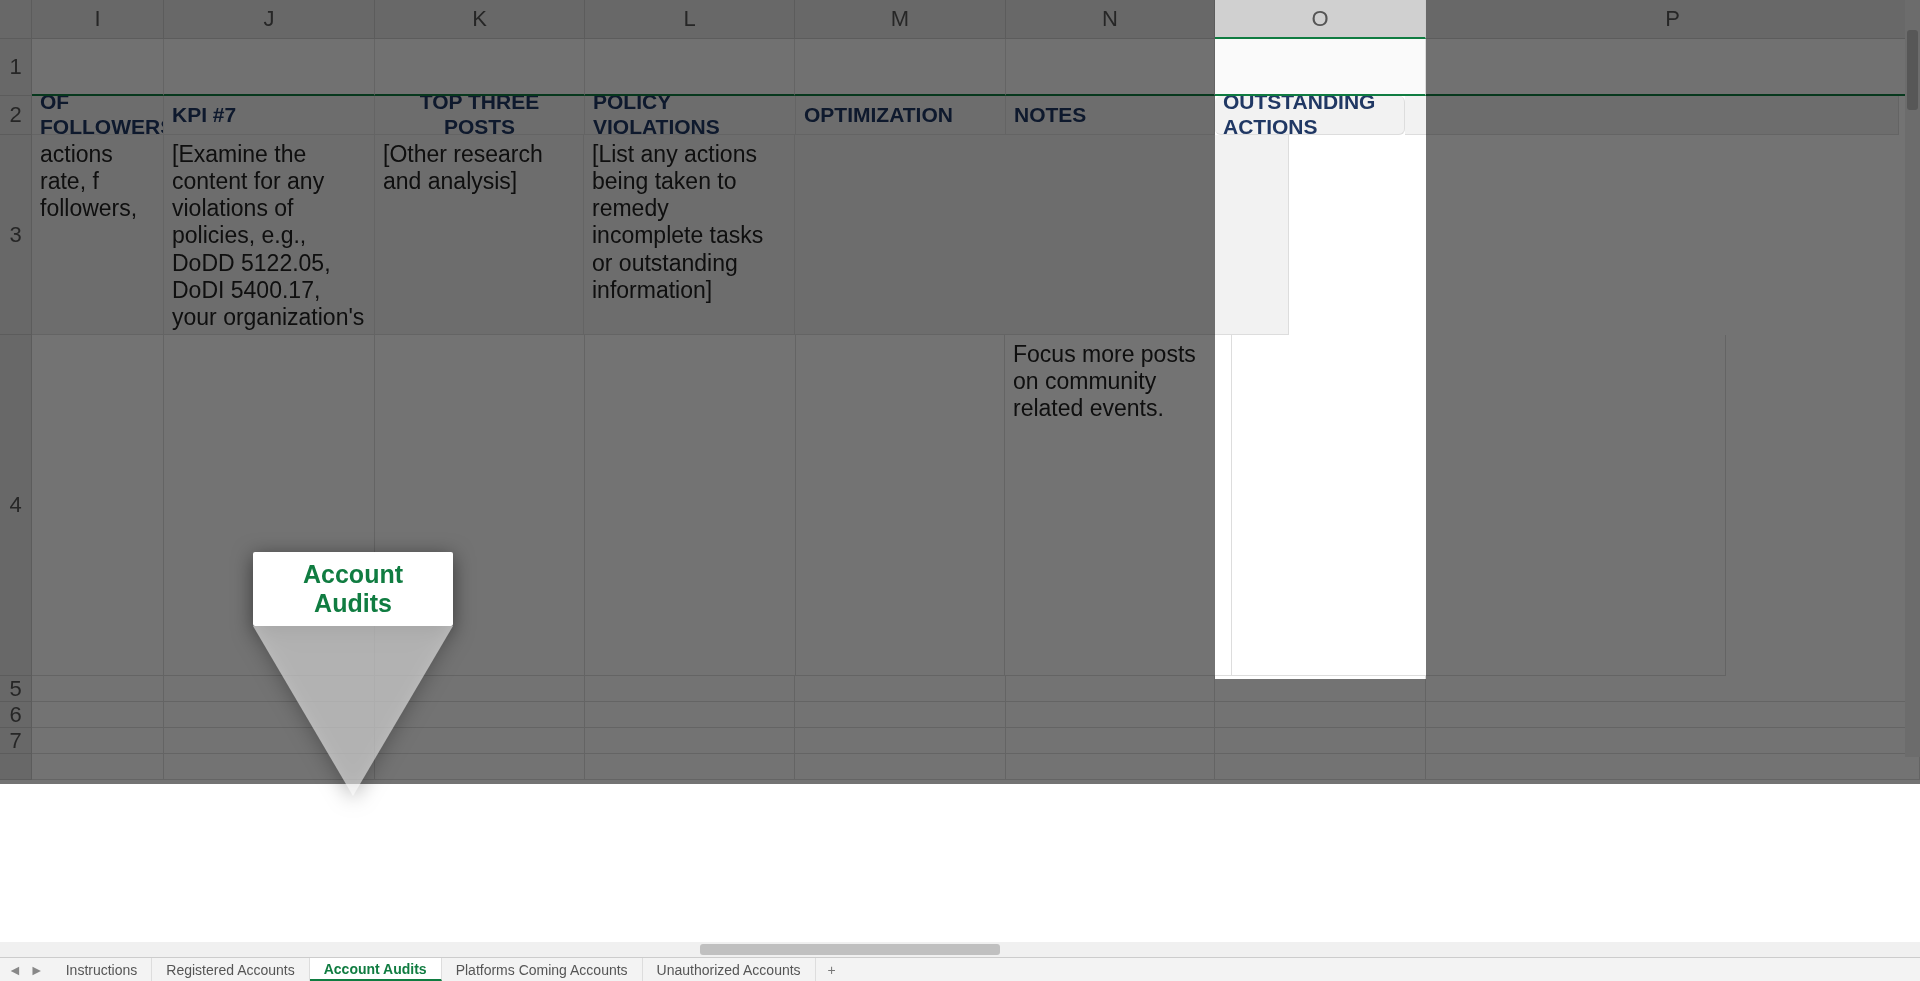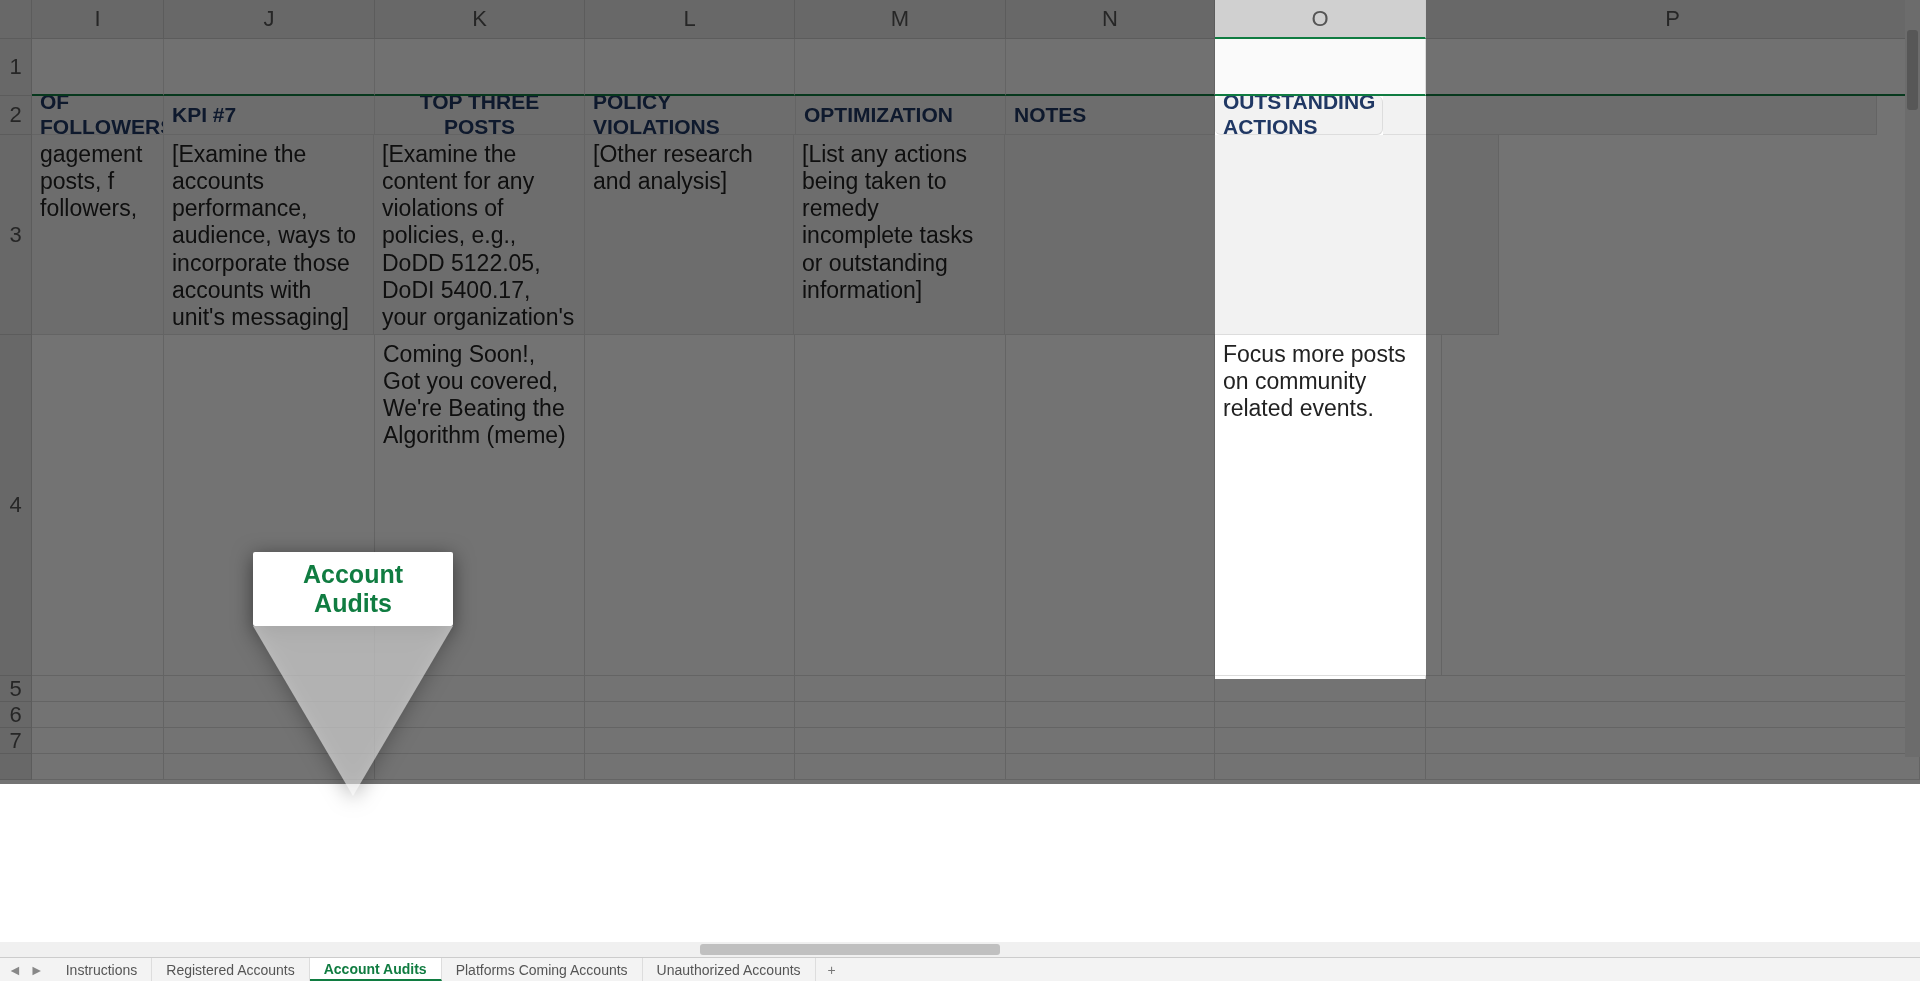--- a/index.html
+++ b/index.html
@@ -132,35 +132,33 @@
         <div class="cell r1" style="width: 211px; height: 57px;"></div>
         <div class="cell r1" style="width: 494px; height: 57px;"></div>
       </div>
       <div class="grid-row" style="height: 39px;">
         <div class="cell hdr" style="width: 132px; height: 39px;">OF FOLLOWERS</div>
         <div class="cell hdr" style="width: 211px; height: 39px;">KPI #7</div>
         <div class="cell hdr" style="width: 210px; height: 39px; text-align: center;">TOP THREE POSTS</div>
         <div class="cell hdr" style="width: 211px; height: 39px;">POLICY VIOLATIONS</div>
         <div class="cell hdr" style="width: 210px; height: 39px;">OPTIMIZATION</div>
         <div class="cell hdr" style="width: 209px; height: 39px;">NOTES</div>
-        <div class="cell hdr" style="width: 168px; height: 39px; border-radius: 6px;">OUTSTANDING ACTIONS</div>
+        <div class="cell hdr" style="width: 190px; height: 39px; border-radius: 6px;">OUTSTANDING ACTIONS</div>
         <div class="cell hdr" style="width: 494px; height: 39px;"></div>
       </div>
       <div class="grid-row" style="height: 200px;">
-        <div class="cell header-bg" style="width: 132px; height: 200px;">gagement posts, f followers,</div>
-        <div class="cell header-bg" style="width: 210px; height: 200px;">[Examine the accounts performance, audience, ways to incorporate those accounts with unit's messaging]</div>
+        <div class="cell header-bg" style="width: 132px; height: 200px;">actions rate, f followers,</div>
         <div class="cell header-bg" style="width: 211px; height: 200px;">[Examine the content for any violations of policies, e.g., DoDD 5122.05, DoDI 5400.17, your organization's policies or other policies]</div>
         <div class="cell header-bg" style="width: 209px; height: 200px;">[Other research and analysis]</div>
         <div class="cell header-bg" style="width: 211px; height: 200px;">[List any actions being taken to remedy incomplete tasks or outstanding information]</div>
         <div class="cell header-bg" style="width: 494px; height: 200px;"></div>
       </div>
       <div class="grid-row" style="height: 341px;">
         <div class="cell" style="width: 132px; height: 341px;"></div>
         <div class="cell" style="width: 211px; height: 341px;"></div>
-        <div class="cell" style="width: 210px; height: 341px;">Coming Soon!, Got you covered, We're Beating the Algorithm (meme)</div>
         <div class="cell" style="width: 210px; height: 341px;"></div>
         <div class="cell" style="width: 211px; height: 341px;"></div>
         <div class="cell" style="width: 209px; height: 341px;"></div>
         <div class="cell" style="width: 227px; height: 341px;">Focus more posts on community related events.</div>
         <div class="cell" style="width: 494px; height: 341px;"></div>
       </div>
       <div class="grid-row" style="height: 26px;">
         <div class="cell" style="width: 132px; height: 26px;"></div>
         <div class="cell" style="width: 211px; height: 26px;"></div>
         <div class="cell" style="width: 210px; height: 26px;"></div>

